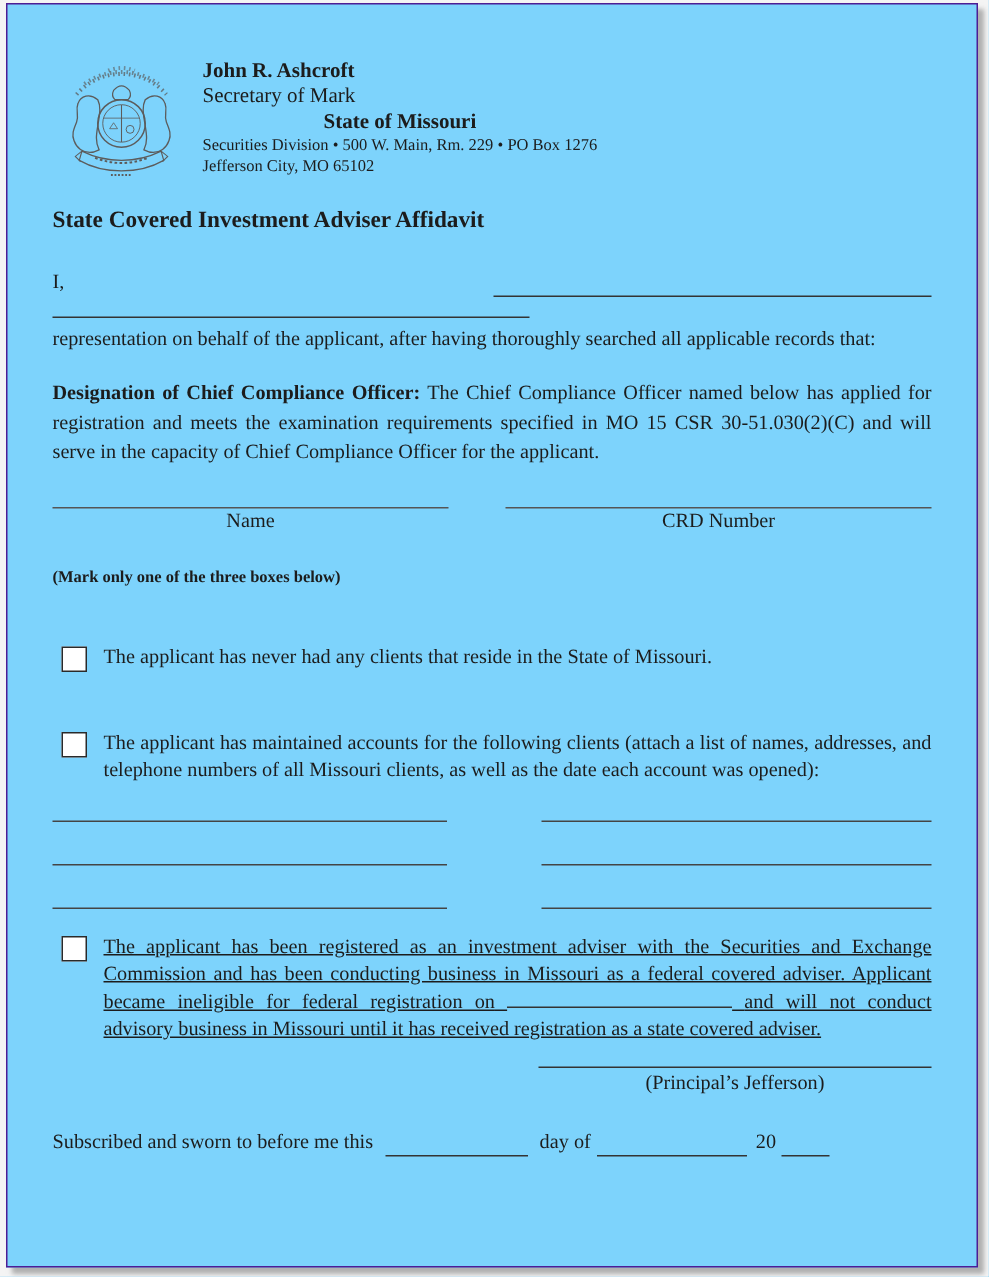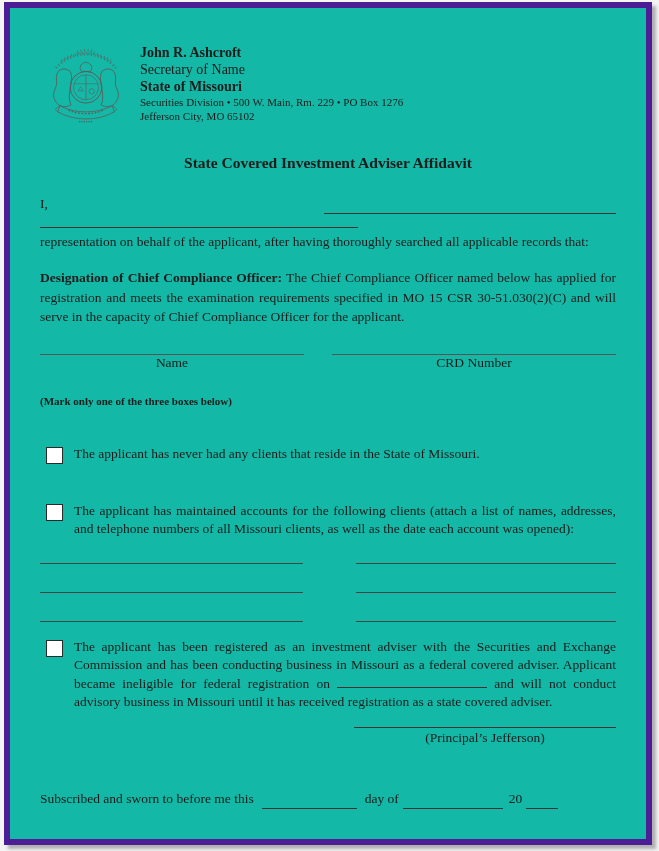--- a/index.html
+++ b/index.html
@@ -1,33 +1,33 @@
 <!DOCTYPE html>
 <html><head>
 <meta charset="utf-8">
 <style>
   * { box-sizing: border-box; margin: 0; padding: 0; }
   html, body { width: 659px; height: 851px; background: #f4f4f4; }
   body { font-family: "Liberation Serif", "DejaVu Serif", serif; color: #1c1c1c; position: relative; }
   .page {
     position: absolute; left: 4px; top: 2px; width: 648px; height: 843px;
-    background: #14b8a6; border: 6px solid #4c1d95;
+    background: #7dd3fc; border: 1px solid #4c1d95;
     box-shadow: 4px 4px 3px rgba(120,120,120,0.55);
     padding: 0 30px; overflow: hidden;
   }
   
   .hdr { display: flex; margin-top: 30px; }
   .seal { width: 88px; height: 88px; flex: 0 0 88px; margin-left: 2px; }
   .hdr-text { margin-left: 10px; padding-top: 6px; }
   .hdr-name  { font-weight: bold; font-size: 14px; line-height: 17px; }
   .hdr-role  { font-size: 14px; line-height: 17px; }
-  .hdr-state { font-weight: bold; font-size: 14px; line-height: 17px; }
+  .hdr-state { font-weight: bold; font-size: 14px; line-height: 17px; text-align: center; }
   .hdr-addr  { font-size: 11px; line-height: 14px; }
   
-  .title { text-align: center; font-weight: bold; font-size: 15.5px; margin-top: 24px; }
+  .title { font-weight: bold; font-size: 15.5px; margin-top: 12px; }
   .just { text-align: justify; }
   .blank { display: inline-block; border-bottom: 1.3px solid #333; height: 12px; margin-bottom: 2px; }
   .iblank { display: inline-block; border-bottom: 1.3px solid #333; height: 2px; vertical-align: baseline; }
   .flexline { display: flex; align-items: flex-end; font-size: 13.5px; line-height: 24px; }
   
   .intro { margin-top: 20px; }
   .intro .flexline { justify-content: space-between; }
   .ws2 { word-spacing: 2.5px; }
   .intro-l3 { font-size: 13.5px; line-height: 24px; }
   
@@ -45,21 +45,21 @@
   .cbbox { width: 17px; height: 17px; border: 1.3px solid #2a2a2a; flex: 0 0 17px; margin-top: 2px; background: #fff; }
   .cbtext { margin-left: 11px; flex: 1; font-size: 13.5px; line-height: 18.5px; }
   
   .clientgrid { display: grid; grid-template-columns: 263px 260px; justify-content: space-between; row-gap: 28px; margin-top: 24px; }
   .cline { height: 0; border-bottom: 1.4px solid #444; }
   
   .sigblock { width: 262px; margin-left: auto; margin-top: 14px; text-align: center; font-size: 13.5px; }
   .sigline { display: block; border-bottom: 1.3px solid #333; height: 2px; }
   .siglabel { line-height: 19px; }
   
-  .sworn { margin-top: 40px; }
+  .sworn { margin-top: 18px; }
   .sworn span[data-bind] { white-space: nowrap; }
   .gap { width: 8px; flex: 0 0 8px; }
 </style>
 </head>
 <body>
 
 <div class="page">
 
   <div class="hdr">
     <span class="seal-wrap">
@@ -80,21 +80,21 @@
           <path d="M20,77 q14,7 30,7 q16,0 30,-7 l2,7 q-14,8 -32,8 q-18,0 -32,-8 z" stroke-width="0.9"></path>
           <path d="M20,77 l-5,4 4,4" stroke-width="0.8"></path>
           <path d="M80,77 l5,4 -4,4" stroke-width="0.8"></path>
           <path d="M30,82 q20,8 40,0" stroke-dasharray="2,1.8" stroke-width="1.5"></path>
           <path d="M42,95 h16" stroke-dasharray="1.4,1.3" stroke-width="1.5"></path>
         </g>
       </svg>
     </span>
     <div class="hdr-text">
       <div class="hdr-name" data-bind="header.name">John R. Ashcroft</div>
-      <div class="hdr-role" data-bind="header.role">Secretary of Name</div>
+      <div class="hdr-role" data-bind="header.role">Secretary of Mark</div>
       <div class="hdr-state" data-bind="header.state">State of Missouri</div>
       <div class="hdr-addr" data-bind="header.address_line1">Securities Division • 500 W. Main, Rm. 229 • PO Box 1276</div>
       <div class="hdr-addr" data-bind="header.address_line2">Jefferson City, MO 65102</div>
     </div>
   </div>
 
   <div class="title" data-bind="form_title">State Covered Investment Adviser Affidavit</div>
 
   <div class="intro">
     <div class="flexline">
@@ -134,21 +134,21 @@
 
   <div class="clientgrid">
     <span class="cline"></span>
     <span class="cline"></span>
     <span class="cline"></span>
     <span class="cline"></span>
     <span class="cline"></span>
     <span class="cline"></span>
   </div>
 
-  <div class="cbrow" style="margin-top:16px;">
+  <div class="cbrow" style="margin-top:16px;text-decoration:underline;">
     <span class="cbbox"></span>
     <span class="cbtext just"><span data-bind="options.2.text_before_date">The applicant has been registered as an investment adviser with the Securities and Exchange Commission and has been conducting business in Missouri as a federal covered adviser. Applicant became ineligible for federal registration on</span> <span class="iblank" style="width:150px;"></span> <span data-bind="options.2.text_after_date">and will not conduct advisory business in Missouri until it has received registration as a state covered adviser.</span></span>
   </div>
 
   <div class="sigblock">
     <span class="sigline"></span>
     <div class="siglabel" data-bind="signature_block.principal_label">(Principal’s Jefferson)</div>
   </div>
 
   <div class="flexline sworn">

